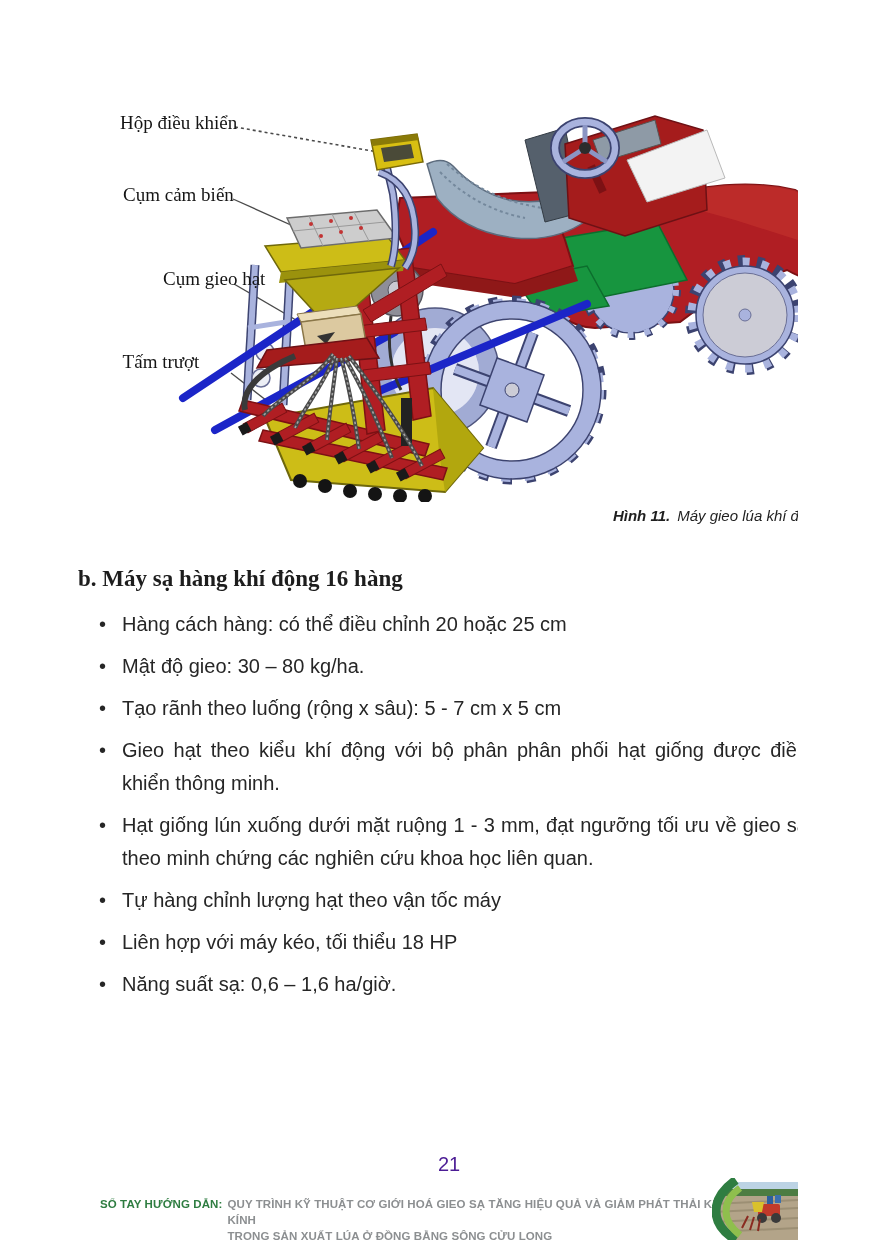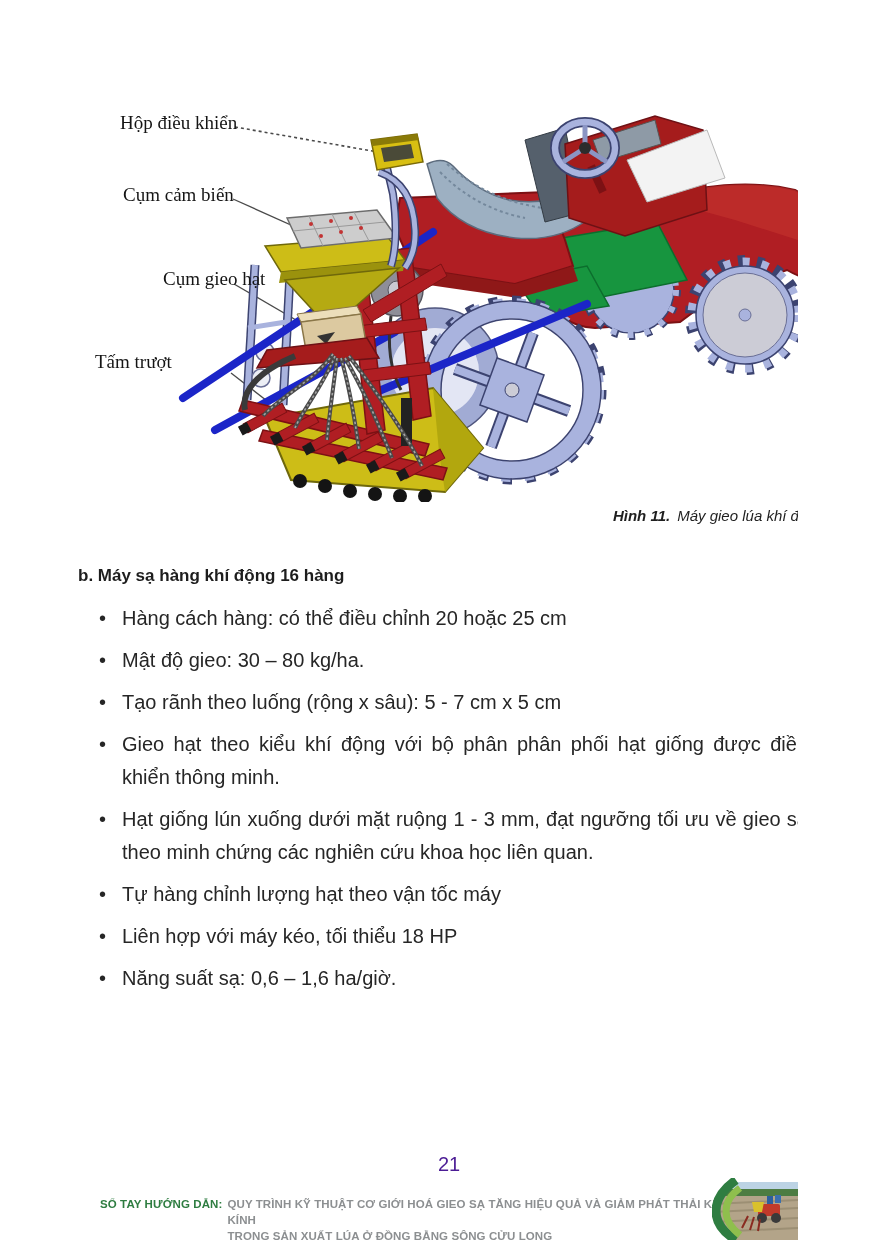--- a/index.html
+++ b/index.html
@@ -7,29 +7,29 @@
     position:relative;width:798px;height:1240px;background:#ffffff;overflow:hidden;
     font-family:"Liberation Sans","DejaVu Sans",sans-serif;color:#262626;
   }
   
   .figure-area{position:absolute;left:95px;top:100px;width:740px;height:402px;}
   .figure-area svg{position:absolute;left:0;top:0;}
   .fig-label{
     position:absolute;font-family:"Liberation Serif","DejaVu Serif",serif;
     font-size:19px;line-height:22px;color:#151515;white-space:nowrap;
   }
-  .fig-label.two-line{white-space:normal;text-align:left;line-height:23px;}
+  .fig-label.two-line{white-space:normal;text-align:center;line-height:23px;}
   .fig-caption{
     position:absolute;left:0;top:507px;width:874px;text-align:right;
     font-size:15px;color:#1f1f1f;font-style:italic;
   }
   .fig-caption .cap-label{font-weight:bold;margin-right:7px;}
   
   .content{position:absolute;left:78px;top:566px;width:730px;}
-  .heading{font-size:17px;font-weight:bold;margin:0 0 16px 0;color:#1d1d1d;}
+  .heading{font-size:23px;font-weight:bold;margin:0 0 16px 0;color:#1d1d1d;font-family:Liberation Serif, serif;}
   .intro{font-size:20px;line-height:33px;text-align:justify;margin:0 0 14px 0;}
   .bullets{display:block;}
   .bullet-item{display:flex;margin:0 0 9px 0;font-size:20px;line-height:33px;}
   .bullet-marker{flex:0 0 44px;box-sizing:border-box;padding-left:21px;}
   .bullet-text{flex:1;text-align:justify;}
   
   .page-number{position:absolute;left:12px;top:1153px;width:874px;text-align:center;
     font-size:20px;color:#4c1d95;}
   .footer-row{position:absolute;left:100px;top:1196px;width:660px;display:flex;
     font-size:11.5px;font-weight:bold;line-height:16px;letter-spacing:.1px;}

